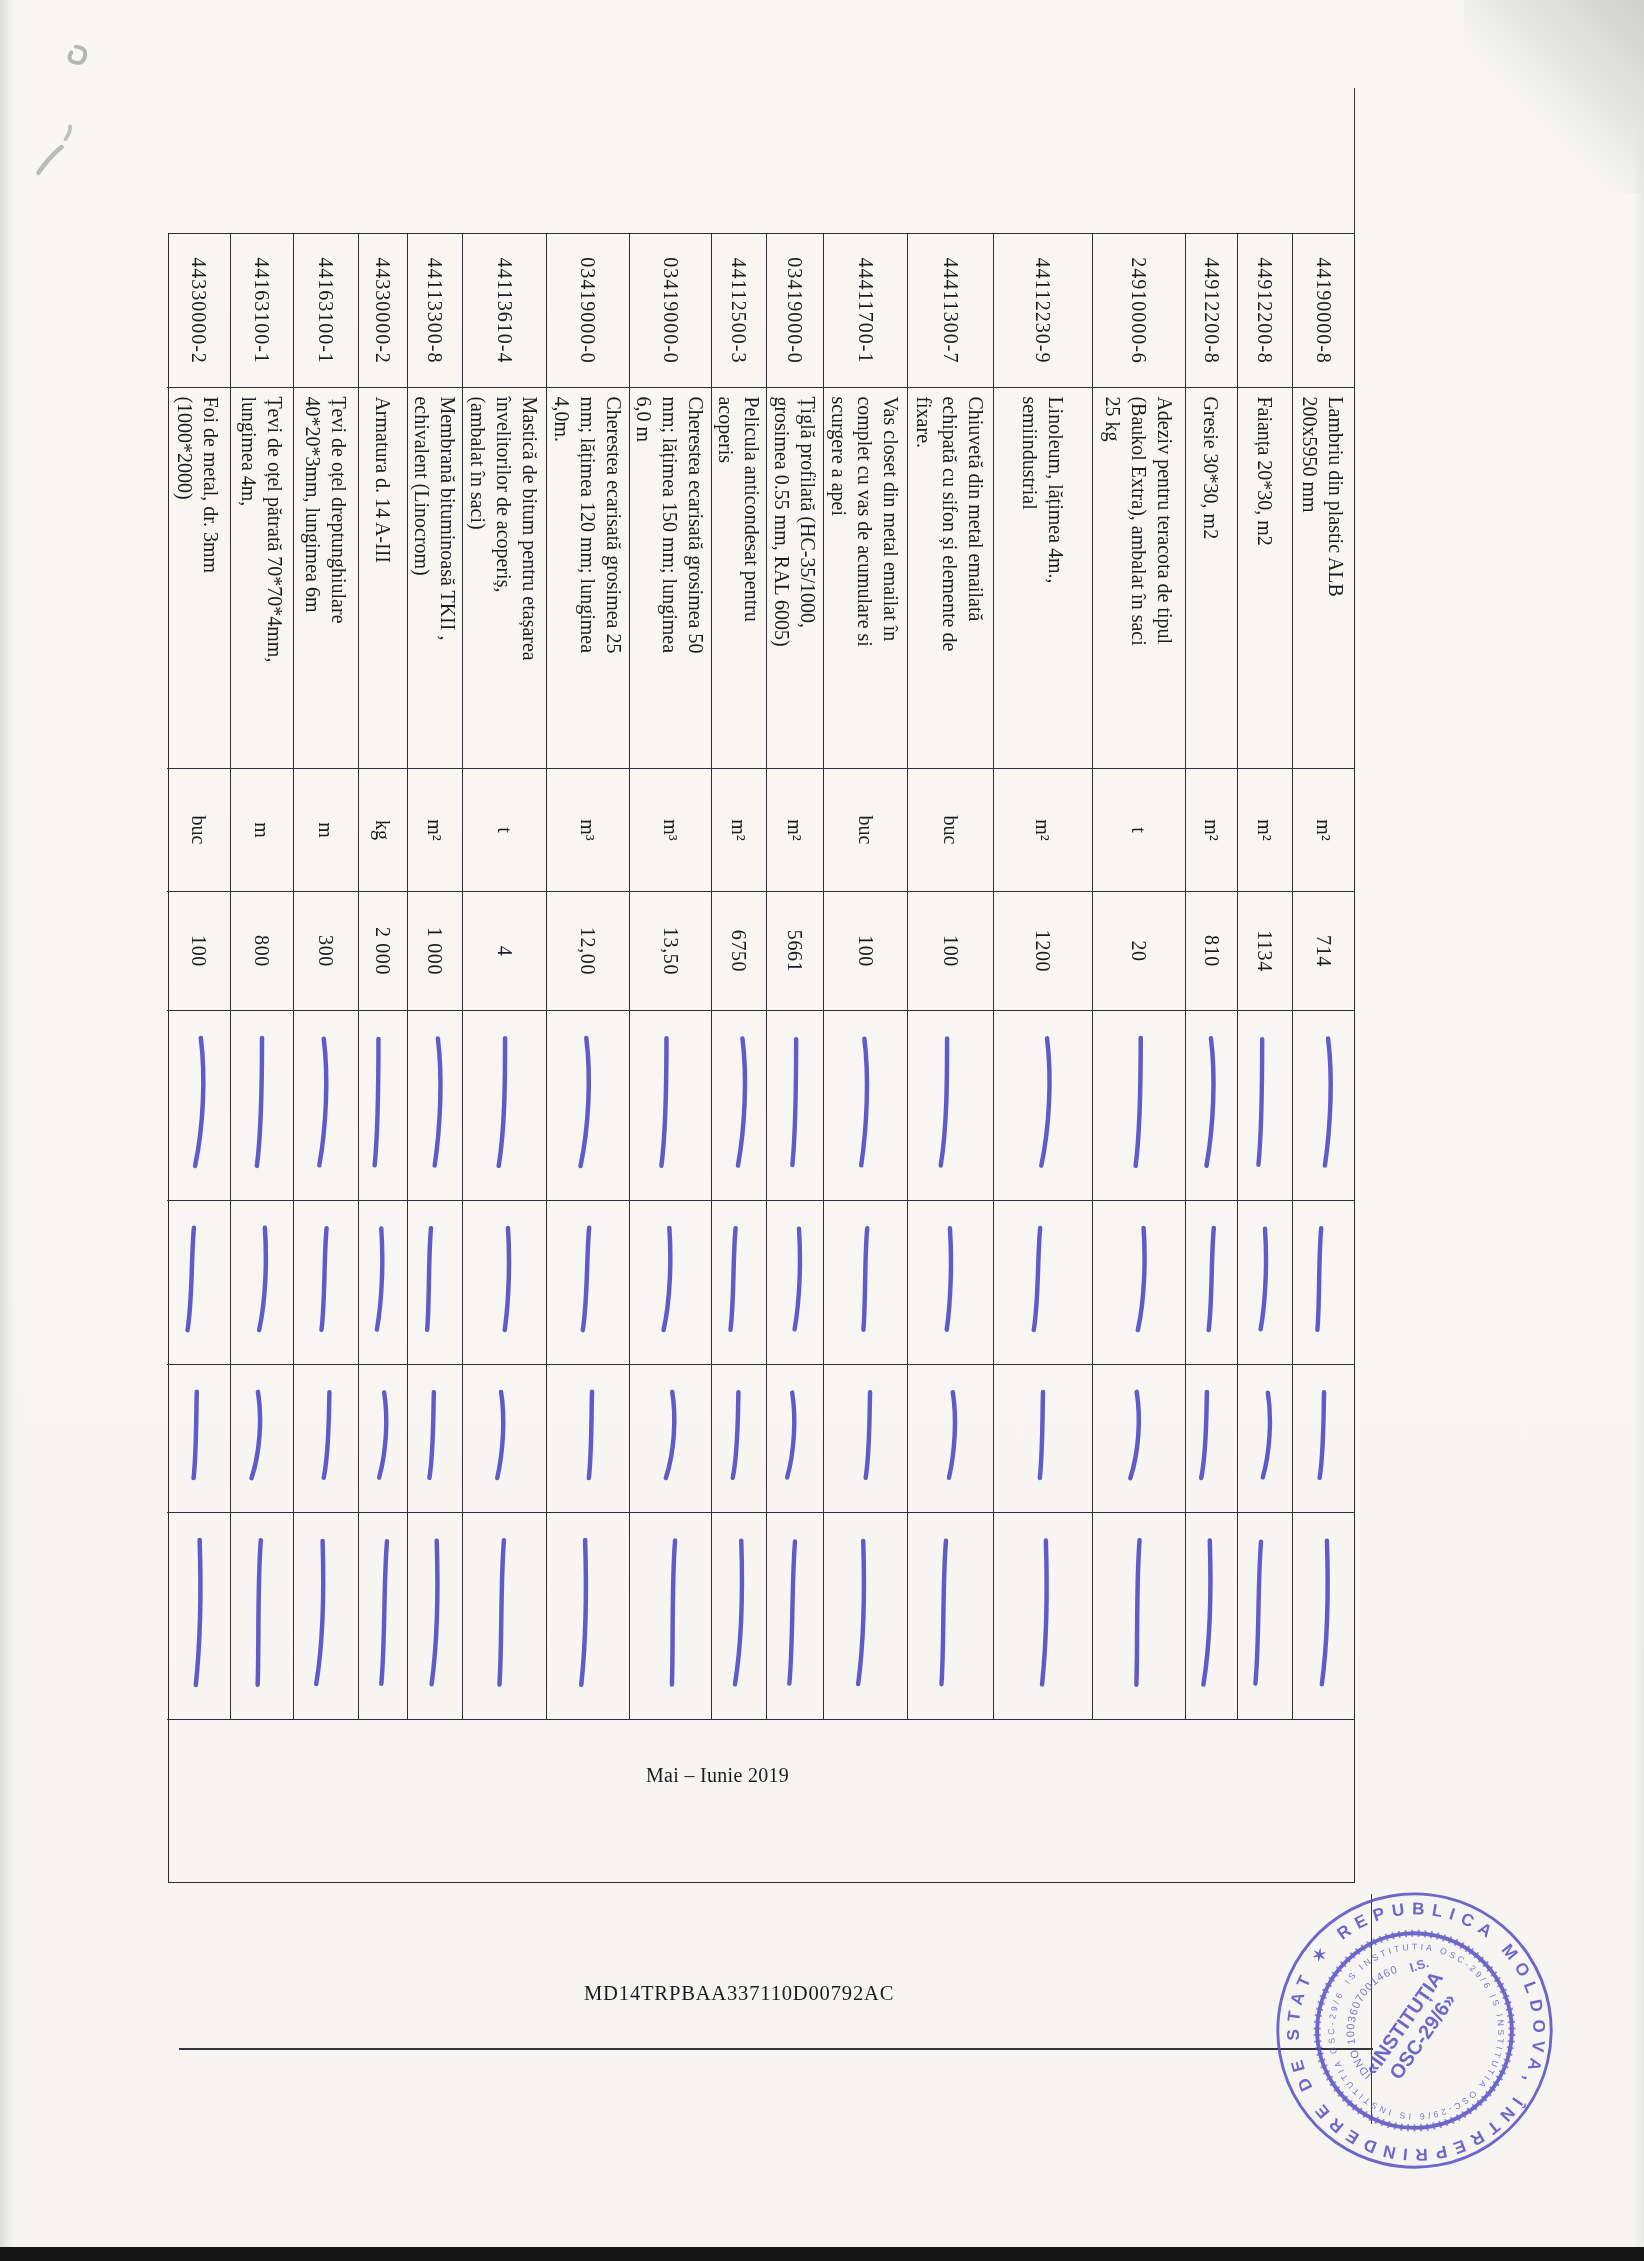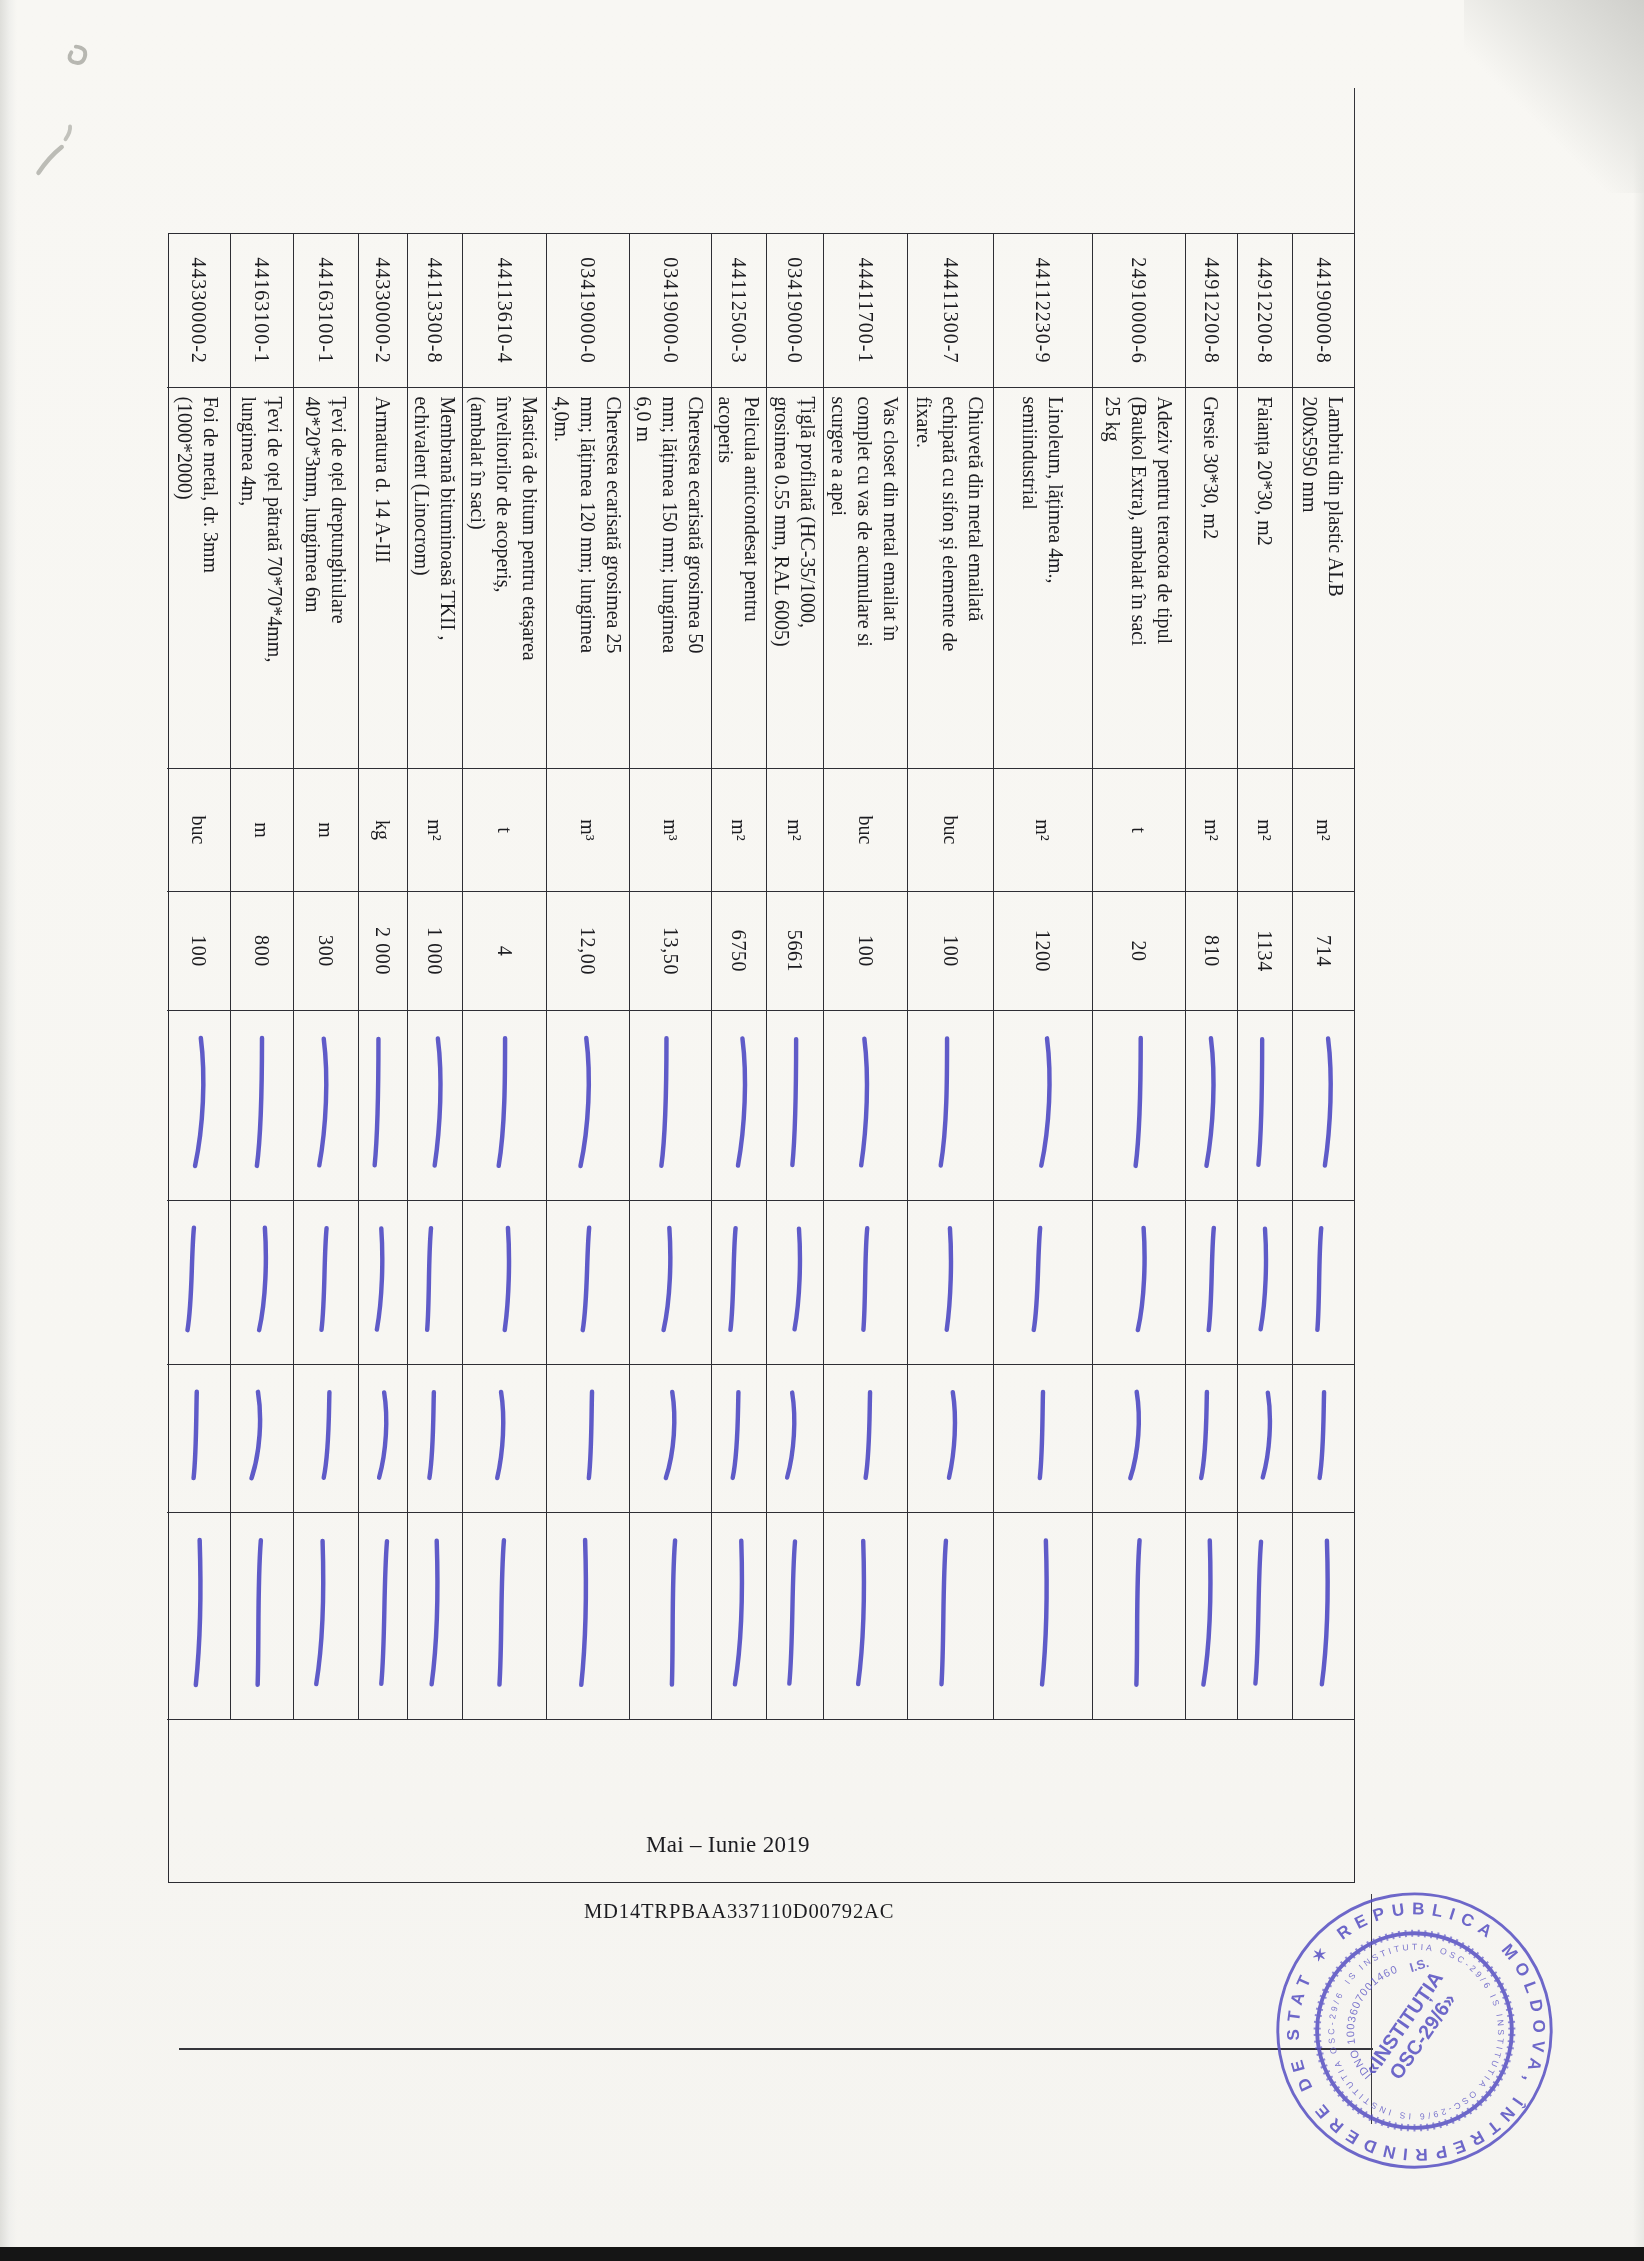--- a/index.html
+++ b/index.html
@@ -33,22 +33,22 @@
     overflow:hidden;}
   .cell.lastrow{border-bottom:none;}
   .cell.code{font-size:20px;letter-spacing:1px;}
   .cell.desc{justify-content:flex-start;padding-left:8.4px;padding-right:2.6px;}
   .desc-inner{font-size:20px;line-height:26px;white-space:pre;}
   .cell.unit{font-size:20px;}
   .cell.qty{font-size:20px;letter-spacing:0.6px;}
   .cell.sig svg{display:block;width:100%;height:100%;}
   .cell.period{grid-column:9;grid-row:1/-1;border-right:none;border-bottom:none;}
   
-  .period-label{position:absolute;left:646px;top:1832px;font-size:23px;letter-spacing:0.3px;}
-  .ref-code{position:absolute;left:584px;top:1900px;font-size:20.6px;letter-spacing:0.8px;}
+  .period-label{position:absolute;left:646px;top:1764px;font-size:20px;letter-spacing:0.3px;}
+  .ref-code{position:absolute;left:584px;top:1982px;font-size:20.6px;letter-spacing:0.8px;}
   .rule-bottom{position:absolute;left:179px;top:2048px;width:1194px;height:1.5px;background:#35353b;}
   .vline-stamp{position:absolute;left:1371px;top:1894px;width:1.4px;height:230px;background:#3a3a40;}
   .vline-topright{position:absolute;left:1354px;top:88px;width:1.4px;height:147px;background:#34343a;}
   .pencil{position:absolute;left:19.3px;top:26px;}
   .stamp{position:absolute;left:1263px;top:1881px;opacity:.88;}
 </style>
 </head>
 <body>
 
 <div class="page">

